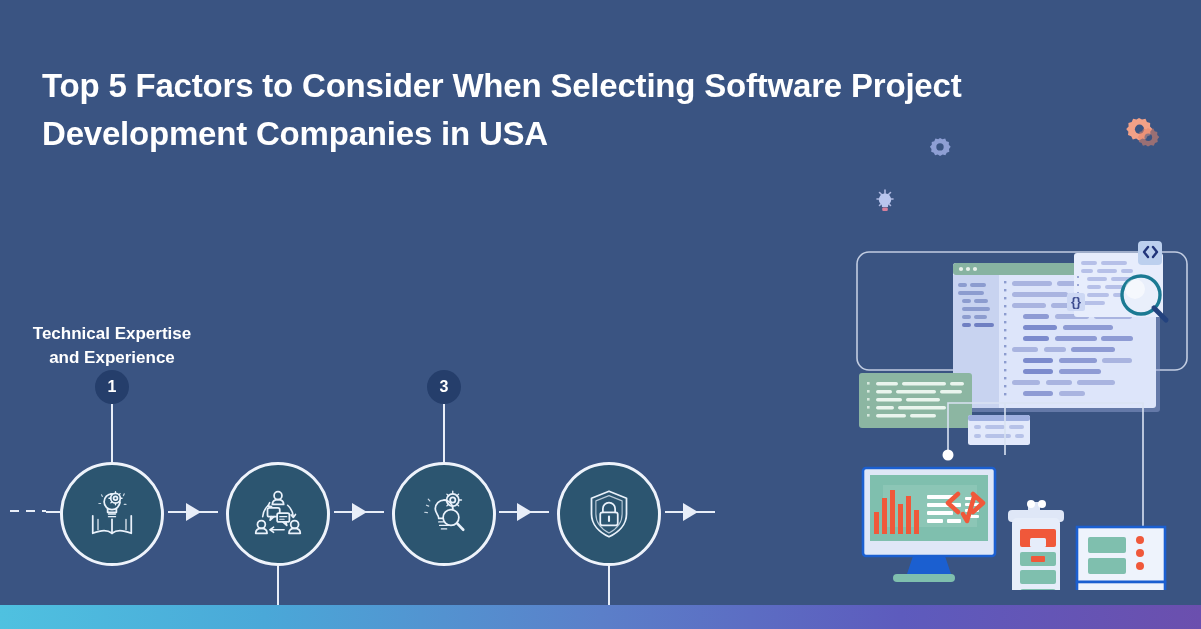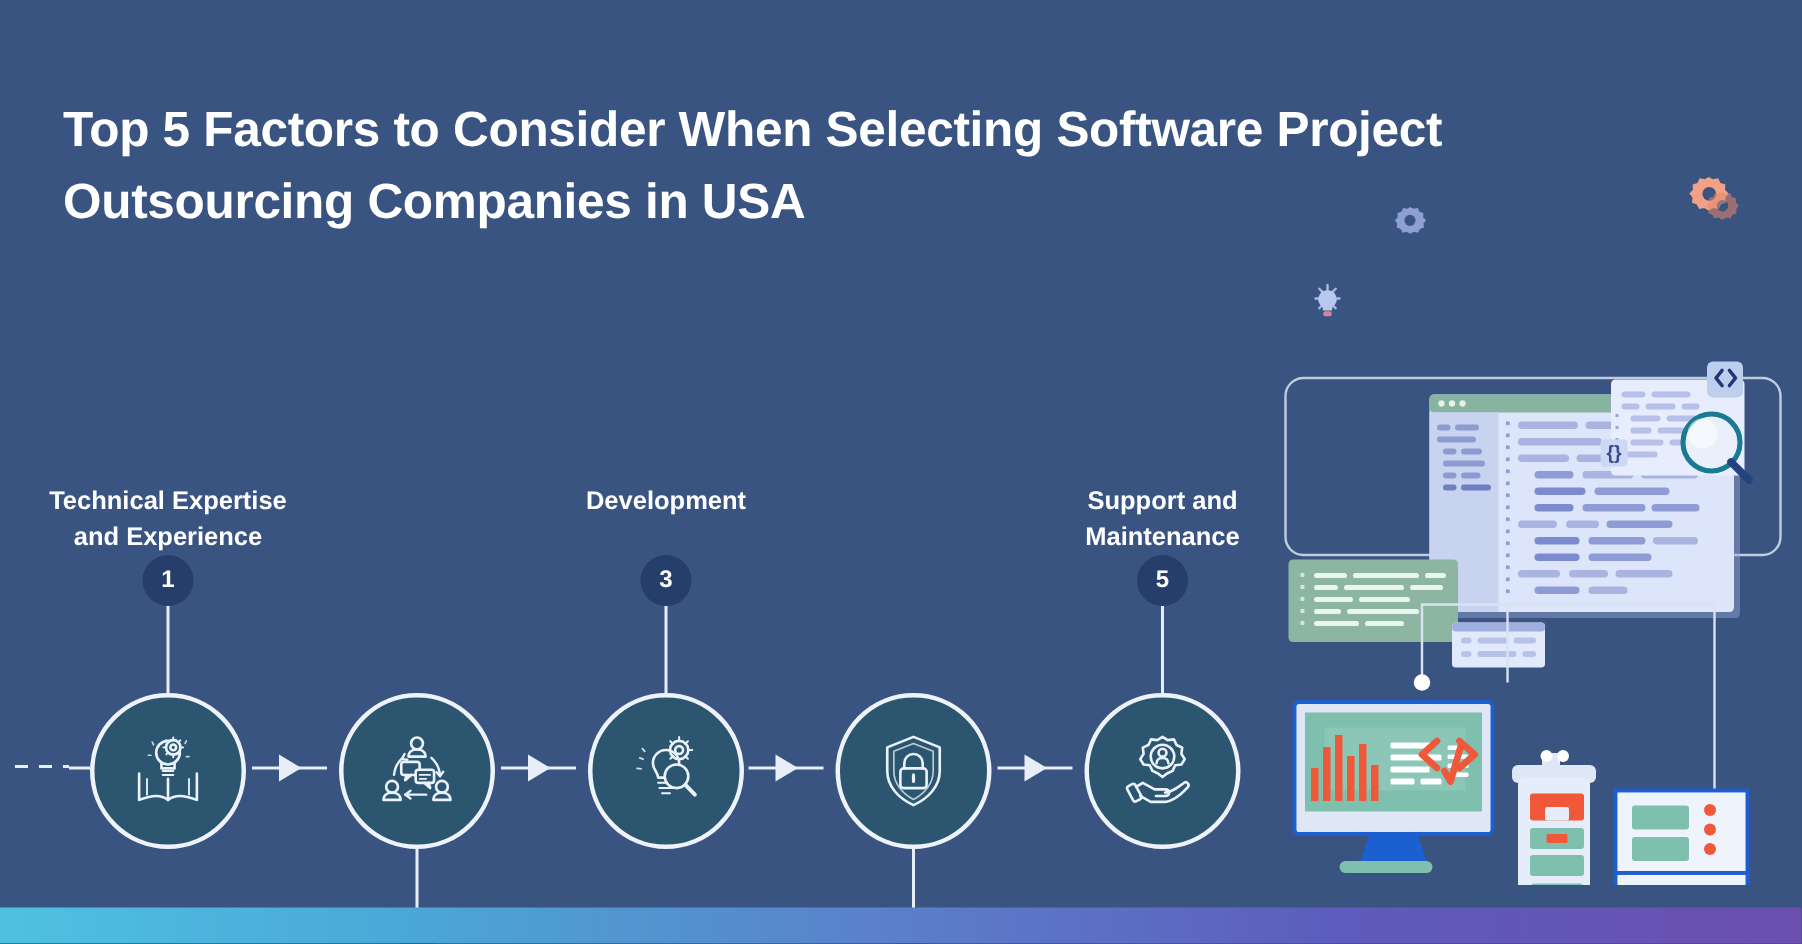--- a/index.html
+++ b/index.html
@@ -67,21 +67,21 @@
   .art{position:absolute;left:845px;top:100px;width:356px;height:490px;}
   .art svg{display:block;}
 </style>
 </head>
 <body>
 
 <div id="infographic">
 
   <div class="title">
     <div>Top 5 Factors to Consider When Selecting Software Project</div>
-    <div>Outsourcing Companies in USA</div>
+    <div>Development Companies in USA</div>
   </div>
 
   <div class="flow">
 
     <div class="dash"></div>
     <div class="conn" style="left:46px;width:14px;"></div>
 
     <div class="conn" style="left:168px;width:50px;"></div>
     <div class="arrow" style="left:186px;"></div>
 
@@ -143,21 +143,20 @@
           <rect x="31" y="31" width="14" height="10" rx="2" fill="#2c5570"></rect>
           <path d="M41 41l1 4-4.5-4"></path>
           <path d="M34 35h8M34 38h5" stroke-width="1.3"></path>
         </svg>
         </span>
       </div>
     </div>
 
     <div class="step" style="left:392px;">
       <div class="lbl up">
-        <div>Development</div>
       </div>
       <div class="stem up"></div>
       <div class="badge up">3</div>
       <div class="circle">
         <span>
         <svg viewBox="0 0 64 64" fill="none" stroke="#eaf2fb" stroke-width="2" stroke-linecap="round" stroke-linejoin="round">
           <circle cx="42" cy="16" r="7"></circle>
           <circle cx="42" cy="16" r="3"></circle>
           <path d="M42 6v3M42 23v3M32 16h3M49 16h3M35.3 9.3l2.1 2.1M46.6 20.6l2.1 2.1M48.7 9.3l-2.1 2.1M37.4 20.6l-2.1 2.1" stroke-width="1.5"></path>
           <path d="M22 26a10 10 0 0 1 20 0c0 5-4 7-4 11H26c0-4-4-6-4-11z"></path>
@@ -181,41 +180,20 @@
           <path d="M32 6L12 14v18c0 12 9 21 20 26 11-5 20-14 20-26V14z"></path>
           <path d="M32 11L17 17v15c0 10 7 17.5 15 21.8 8-4.3 15-11.8 15-21.8V17z" stroke-width="1.3" opacity=".75"></path>
           <path d="M25 30v-4a7 7 0 0 1 14 0v4"></path>
           <rect x="22" y="30" width="20" height="15" rx="2.5"></rect>
           <path d="M32 35v5" stroke-width="2.4"></path>
         </svg>
         </span>
       </div>
     </div>
 
-    <div class="step" style="left:723px;">
-      <div class="lbl up">
-        <div>Support and</div>
-        <div>Maintenance</div>
-      </div>
-      <div class="stem up"></div>
-      <div class="badge up">5</div>
-      <div class="circle">
-        <span>
-        <svg viewBox="0 0 64 64" fill="none" stroke="#eaf2fb" stroke-width="2" stroke-linecap="round" stroke-linejoin="round">
-          <path d="M32 6l4 2.5 4.7-.6 2 4.3 4.3 2-.6 4.7L48.9 23l-2.5 4-4.7.6-2 4.3-4.3 2L32 36.6l-3.4-2.7-4.3-2-2-4.3-4.7-.6-2.5-4 2.5-4.1-.6-4.7 4.3-2 2-4.3 4.7.6z"></path>
-          <circle cx="32" cy="21" r="9" fill="#2c5570"></circle>
-          <circle cx="32" cy="18" r="3"></circle>
-          <path d="M27.5 26c0-2.6 2-4 4.5-4s4.5 1.4 4.5 4"></path>
-          <path d="M12 44l5-3 9 5h8c2 0 3 1.2 3 2.6s-1 2.4-3 2.4h-7"></path>
-          <path d="M34 48.5c5-.5 9-3.5 14.5-7.5 2-1.4 4.5 1.3 2.8 3.2C46 50 40 55.5 33 55.5H23l-8-4.5"></path>
-          <rect x="7" y="42" width="7" height="13" rx="2" transform="rotate(-28 10.5 48.5)"></rect>
-        </svg>
-        </span>
-      </div>
-    </div>
 
   </div>
 
   <div class="art">
     <svg width="356" height="490" viewBox="0 0 356 490">
 
       <rect x="12" y="152" width="330" height="118" rx="12" fill="none" stroke="#d9e2f2" stroke-width="1.6" opacity=".85"></rect>
 
       <g transform="translate(283,18)">
         <path d="M11 0l3 1.5L17.5.8l1.4 3.2 3.3 1-.2 3.5 2.4 2.5-2.2 2.7.4 3.4-3.2 1.2-1.6 3.1-3.4-.8L11 22.4l-2.8-1.8-3.4.8L3.2 18.3 0 17.1l.4-3.4L-1.8 11 .6 8.5.4 5l3.3-1L5.1.8 8.5 1.5z" fill="#f2a187"></path>

